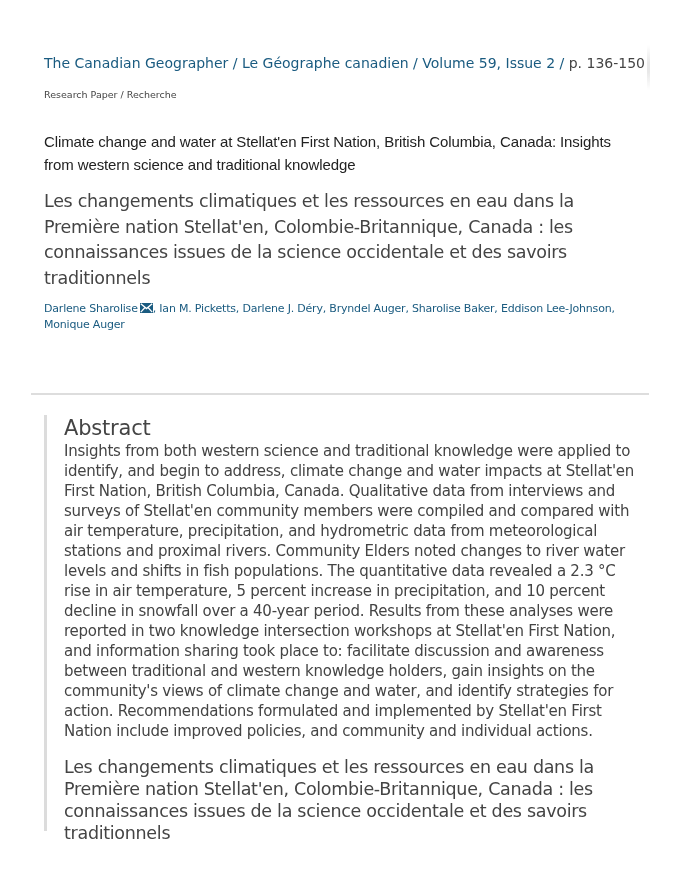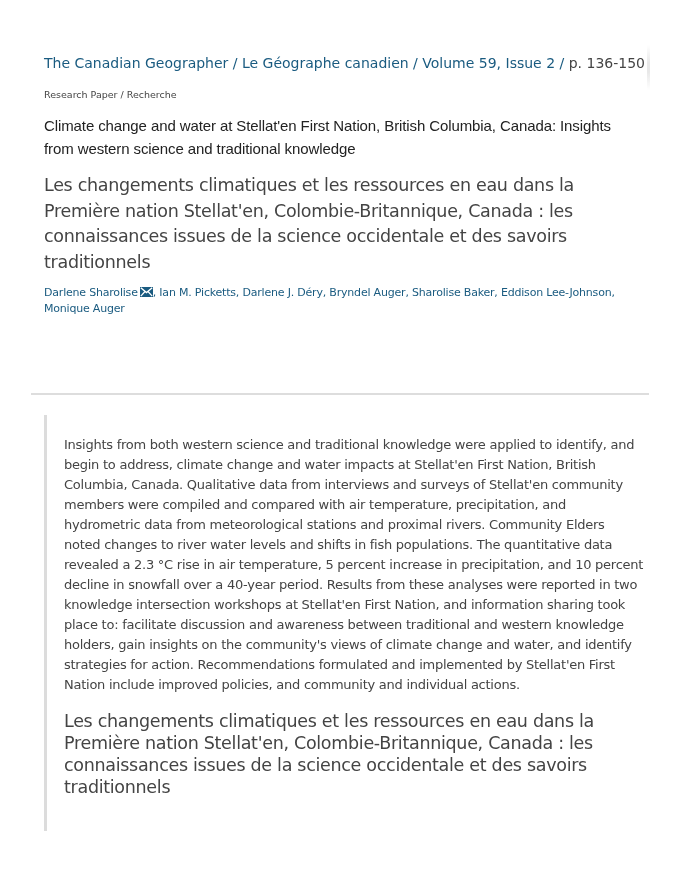--- a/index.html
+++ b/index.html
@@ -42,21 +42,21 @@
       font-size: 9.5px;
       line-height: 14px;
       color: #444444;
       margin-top: 18px;
     }
     .title-en {
       font-family: "Liberation Sans", sans-serif;
       font-size: 15px;
       line-height: 23px;
       color: #222222;
-      margin-top: 12px;
+      margin-top: 28px;
       letter-spacing: -0.1px;
     }
     .title-fr {
       font-size: 17.5px;
       line-height: 25.5px;
       color: #444444;
       margin-top: 13px;
       font-weight: normal;
       letter-spacing: -0.3px;
     }
@@ -113,22 +113,22 @@
     }
     .abstract-heading {
       font-size: 21px;
       line-height: 26px;
       color: #444444;
       margin: 0;
       font-weight: normal;
       letter-spacing: -0.2px;
     }
     .abstract-text {
-      margin-top: 20px;
-      font-size: 13px;
+      margin-top: 0;
+      font-size: 15px;
       line-height: 20px;
       color: #444444;
       letter-spacing: -0.25px;
       width: 580px;
     }
     .abstract-fr {
       margin-top: 15px;
       font-size: 17.5px;
       line-height: 22px;
       color: #444444;
@@ -153,15 +153,16 @@
           <rect x="0" y="0" width="13" height="10" fill="#1a5b80"></rect>
           <path d="M0.8 0.8 L6.5 5.5 L12.2 0.8" stroke="#ffffff" stroke-width="1.4" fill="none"></path>
           <path d="M0.8 9.2 L5 4.5 M12.2 9.2 L8 4.5" stroke="#ffffff" stroke-width="1.2" fill="none"></path>
         </svg></span><span>, </span><a>Ian M. Picketts</a><span>, </span><a>Darlene J. Déry</a><span>, </span><a>Bryndel Auger</a><span>, </span><a>Sharolise Baker</a><span>, </span><a>Eddison Lee-Johnson</a><span>, </span><br><a>Monique Auger</a>
   </div>
 </div>
 
 <div class="divider"></div>
 
 <section class="abstract">
+  <h2 class="abstract-heading">Abstract</h2>
   <p class="abstract-text" style="margin-bottom:0;">Insights from both western science and traditional knowledge were applied to identify, and begin to address, climate change and water impacts at Stellat'en First Nation, British Columbia, Canada. Qualitative data from interviews and surveys of Stellat'en community members were compiled and compared with air temperature, precipitation, and hydrometric data from meteorological stations and proximal rivers. Community Elders noted changes to river water levels and shifts in fish populations. The quantitative data revealed a 2.3 °C rise in air temperature, 5 percent increase in precipitation, and 10 percent decline in snowfall over a 40-year period. Results from these analyses were reported in two knowledge intersection workshops at Stellat'en First Nation, and information sharing took place to: facilitate discussion and awareness between traditional and western knowledge holders, gain insights on the community's views of climate change and water, and identify strategies for action. Recommendations formulated and implemented by Stellat'en First Nation include improved policies, and community and individual actions.</p>
   <div class="abstract-fr">Les changements climatiques et les ressources en eau dans la Première nation Stellat'en, Colombie-Britannique, Canada : les connaissances issues de la science occidentale et des savoirs traditionnels</div>
 </section>
 
 </body></html>

